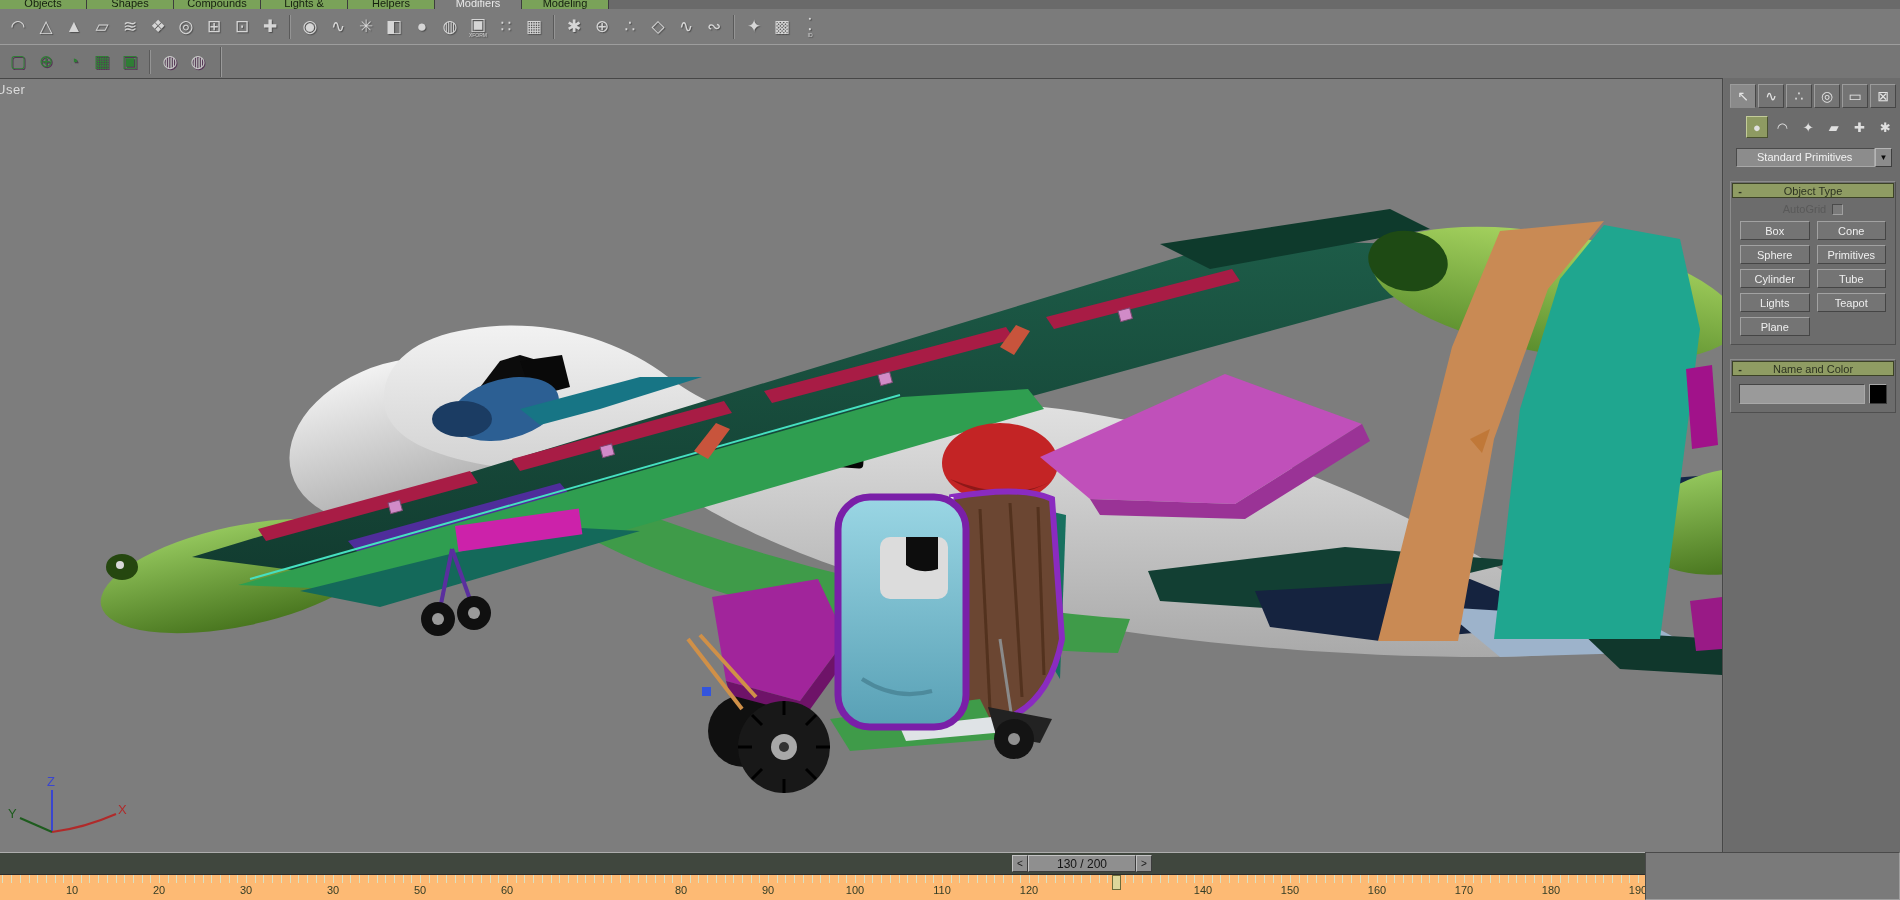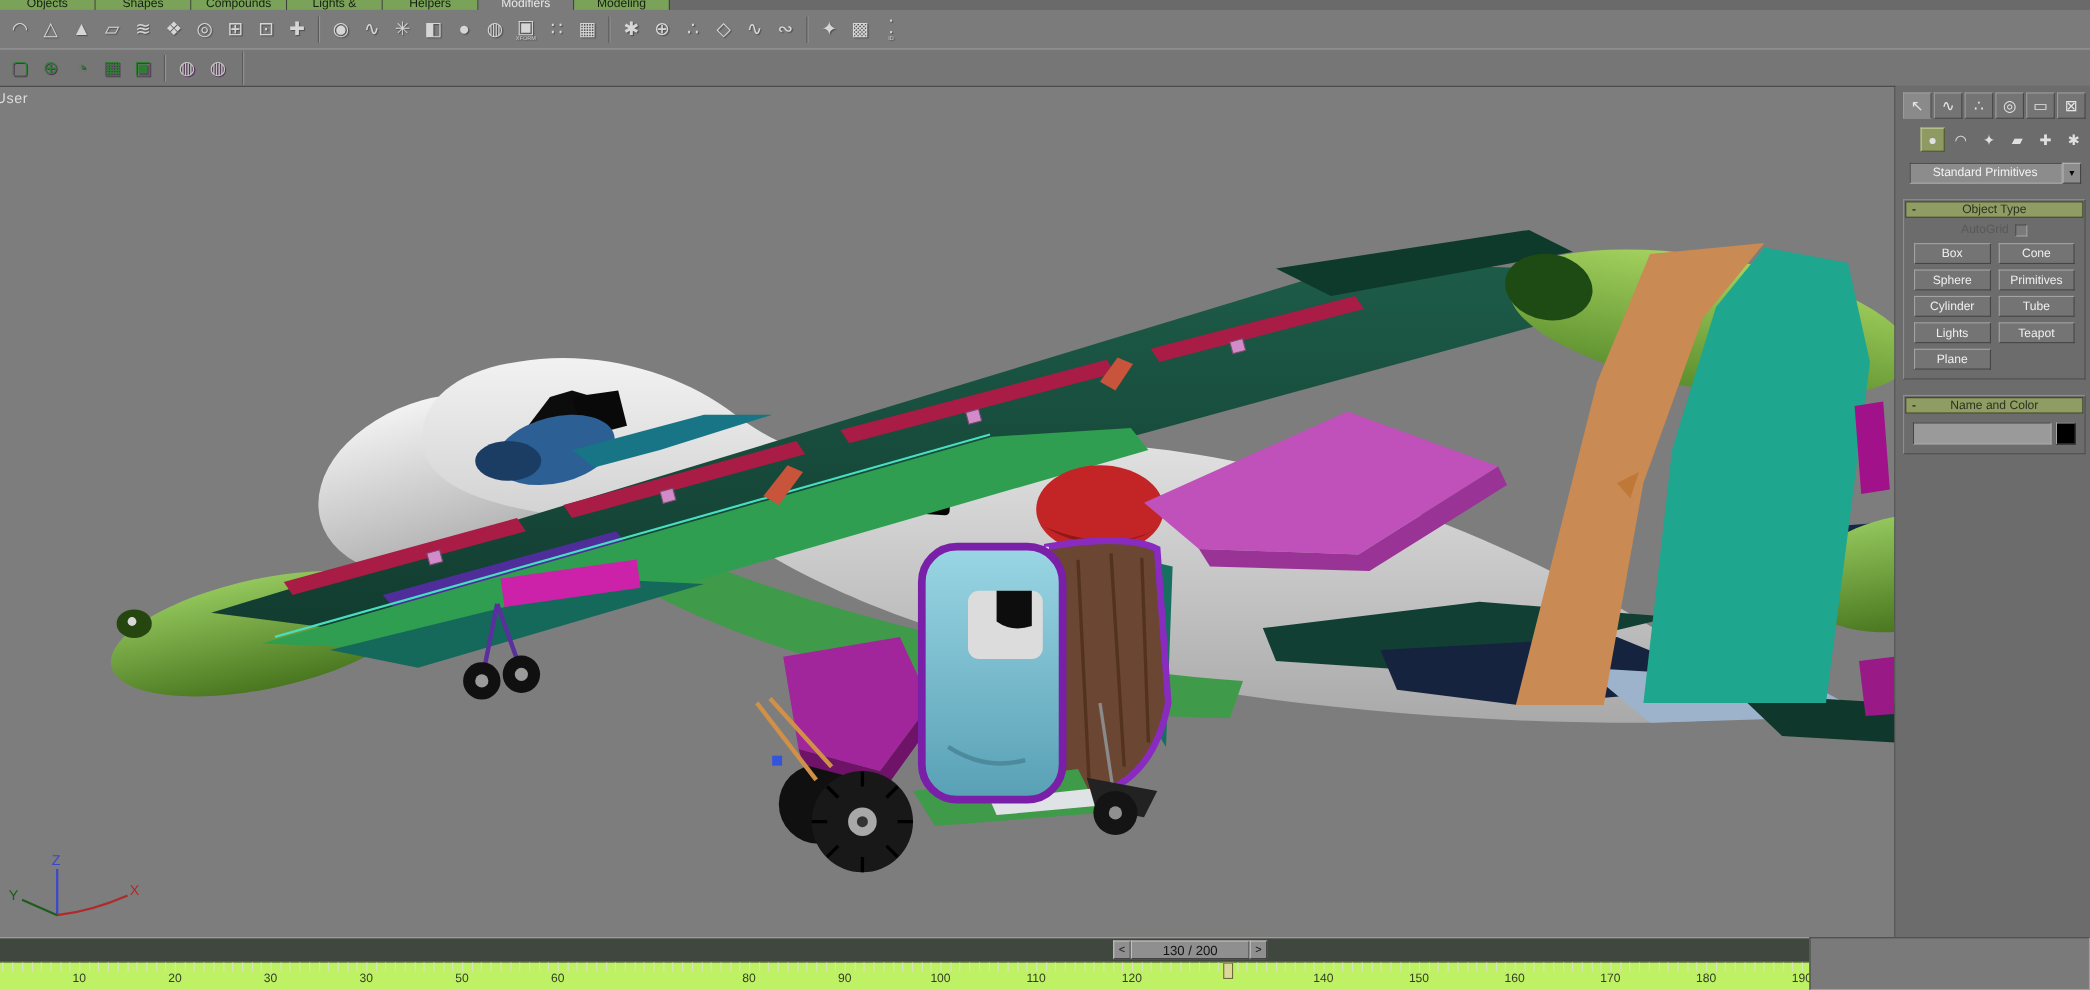--- a/index.html
+++ b/index.html
@@ -59,21 +59,21 @@
   #namefield{flex:1;height:20px;background:#9a9a9a;border:1px solid;border-color:#454545 #a8a8a8 #a8a8a8 #454545;}
   #swatch{width:18px;height:20px;background:#000;border:1px solid;border-color:#a8a8a8 #3a3a3a #3a3a3a #a8a8a8;}
 
   
   #sliderrow{position:absolute;left:0;top:852px;width:1645px;height:22px;background:#40473e;border-top:1px solid #adadad;}
   #tslider{position:absolute;left:1012px;top:2px;height:17px;display:flex;}
   .sarrow{width:16px;background:#8f8f8f;border:1px solid;border-color:#c4c4c4 #3c3c3c #3c3c3c #c4c4c4;
           color:#1a1a1a;font-size:10px;display:flex;align-items:center;justify-content:center;}
   #sval{width:108px;background:#8f8f8f;border:1px solid;border-color:#c4c4c4 #3c3c3c #3c3c3c #c4c4c4;
         color:#141414;font-size:12px;display:flex;align-items:center;justify-content:center;}
-  #trackbar{position:absolute;left:0;top:874px;width:1645px;height:26px;background:#bef264;border-top:1px solid #2c2c2c;}
+  #trackbar{position:absolute;left:0;top:874px;width:1645px;height:26px;background:#fdba74;border-top:1px solid #2c2c2c;}
   .tick{position:absolute;top:0;width:1px;height:8px;background:#d9e0c2;}
   .tlabel{position:absolute;top:9px;width:40px;margin-left:-20px;text-align:center;color:#333d26;font-size:11px;}
   #fmarker{position:absolute;top:0;width:9px;height:15px;background:#ddd79b;border:1px solid #6c6c3a;}
   #bottomright{position:absolute;left:1645px;top:852px;width:255px;height:48px;background:#7a7a7a;
                border:1px solid;border-color:#4a4a4a #9e9e9e #9e9e9e #4a4a4a;}
 </style>
 </head>
 <body>
 
 <div id="app">

